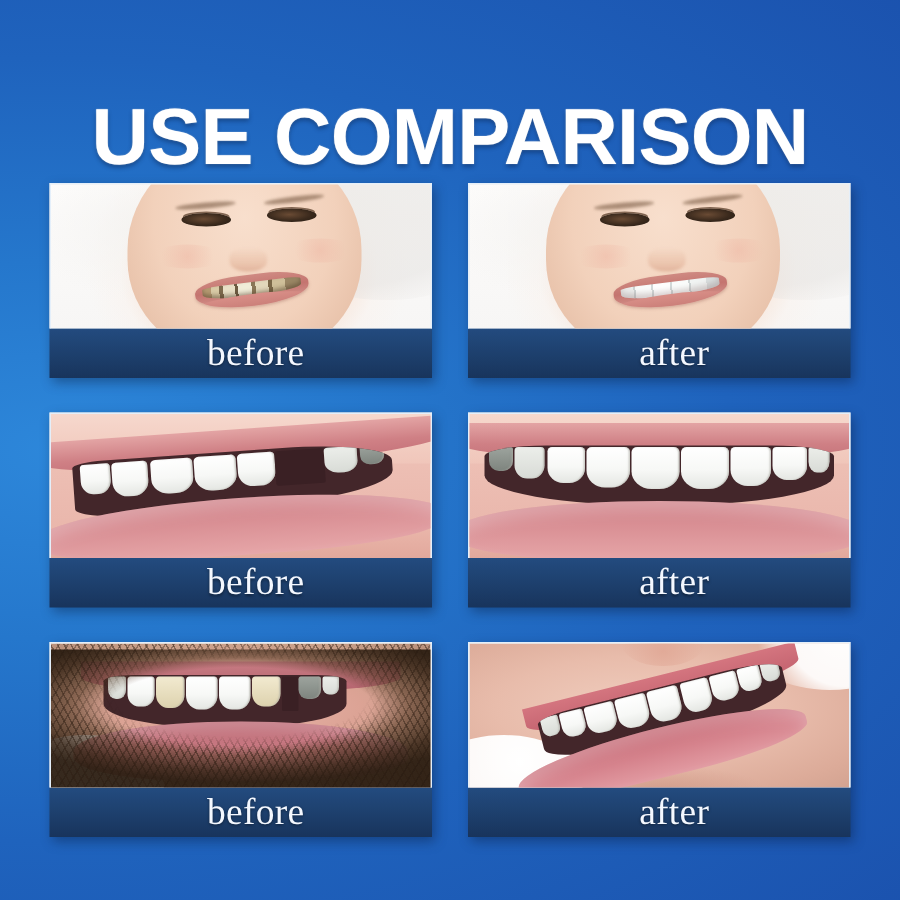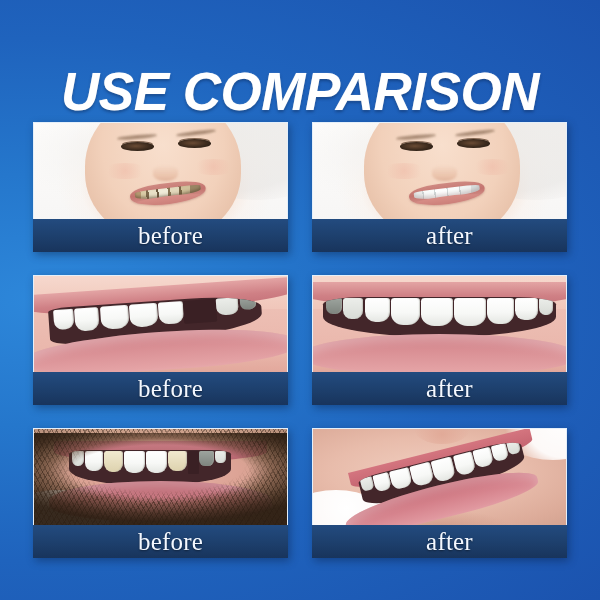--- a/index.html
+++ b/index.html
@@ -25,21 +25,20 @@
     left:0; right:0;
     top:36px;
     height:66px;
     display:flex;
     align-items:center;
     justify-content:center;
   }
   #title-text {
     font-family:"Liberation Sans", sans-serif;
     font-weight:bold;
-    font-style:italic;
     font-size:53px;
     line-height:1;
     letter-spacing:-0.5px;
     color:#ffffff;
     white-space:nowrap;
     text-shadow:0 2px 3px rgba(8,36,80,.45), 0 0 1px rgba(255,255,255,.6);
     margin-top:44px;
   }
 
   

